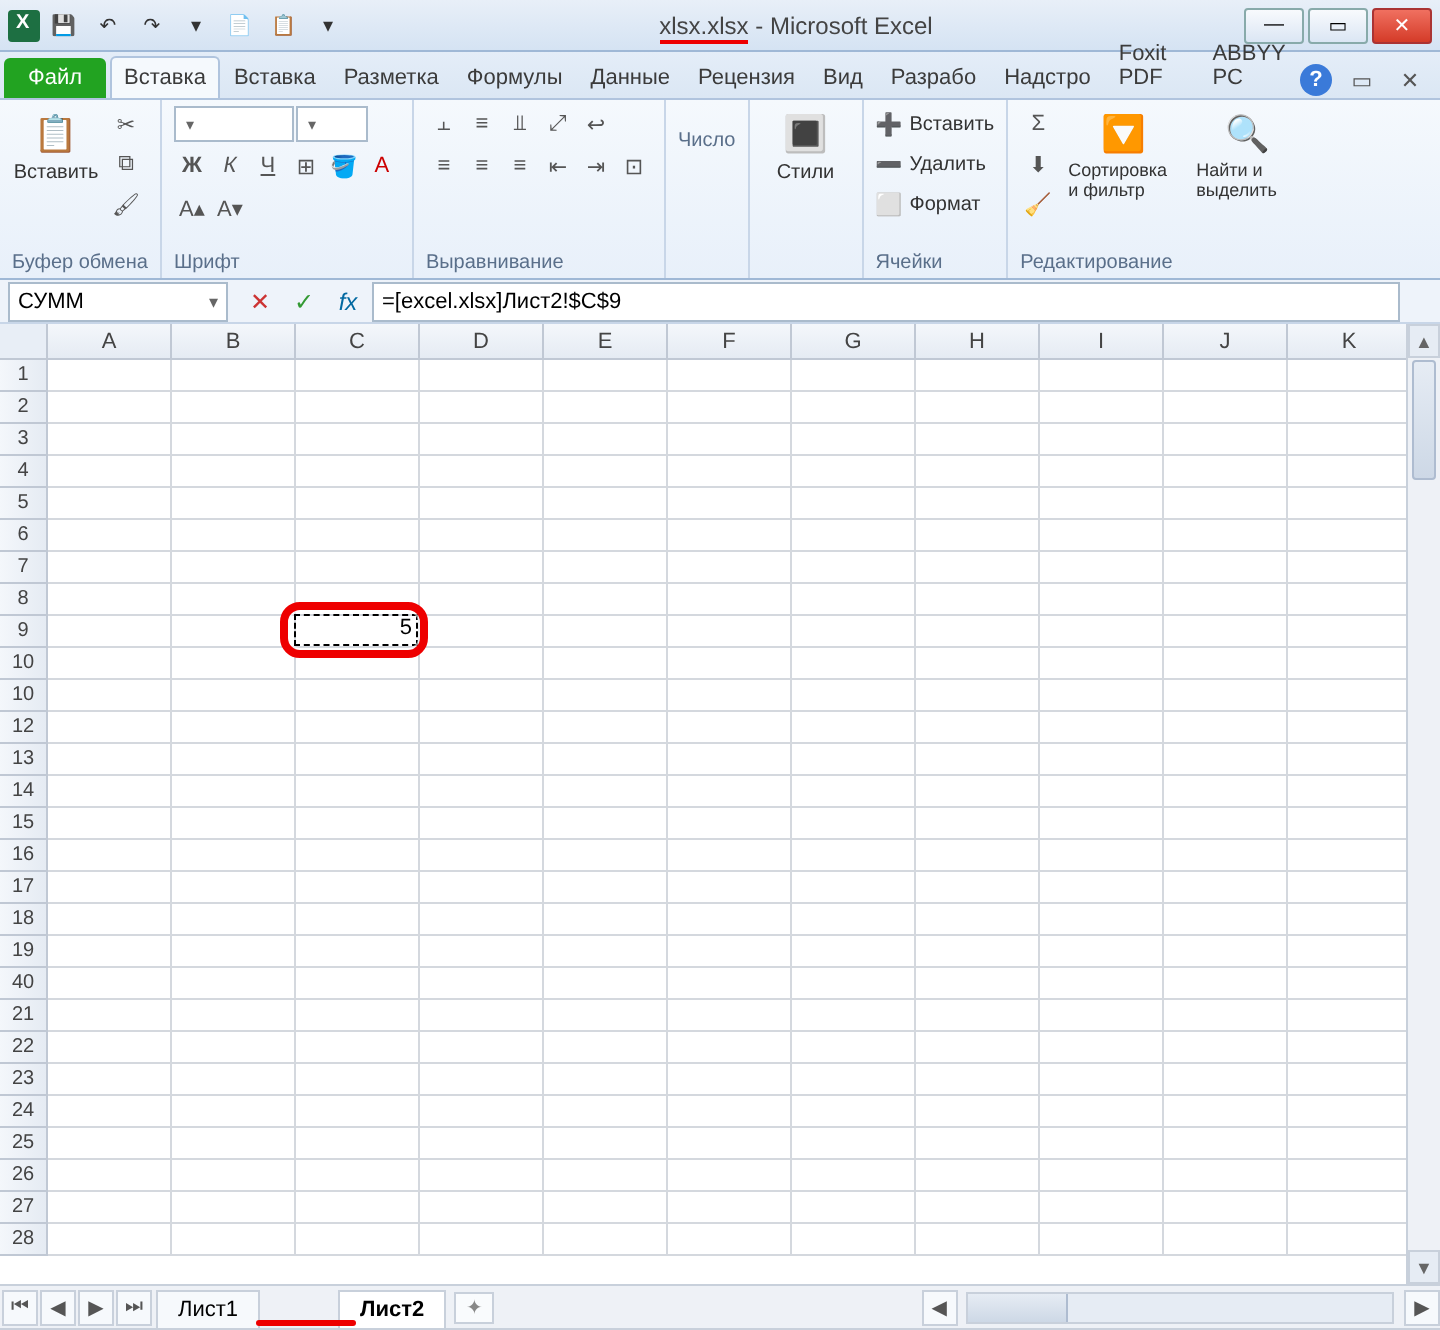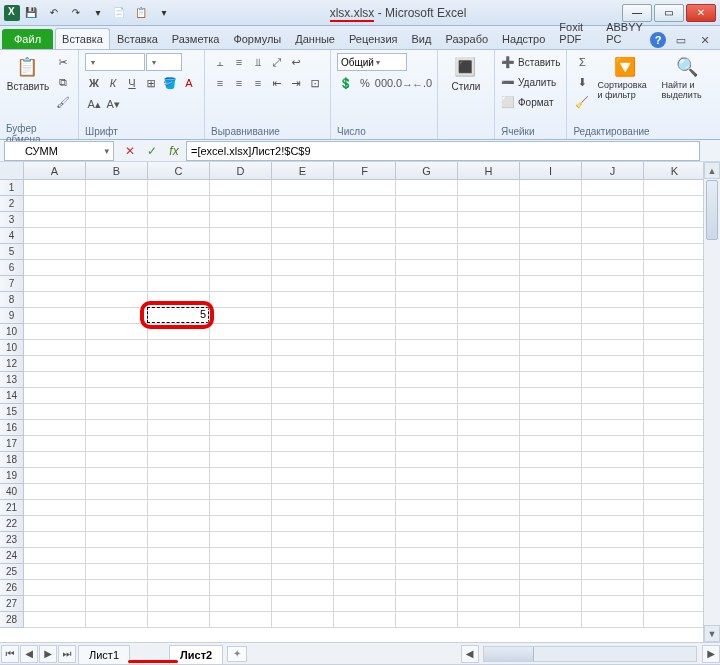--- a/index.html
+++ b/index.html
@@ -35,24 +35,24 @@
 .mini-col { display: flex; flex-direction: column; gap: 2px; }
 .mini-btn { width: 18px; height: 18px; display: flex; align-items: center; justify-content: center; font-size: 11px; color: #555; }
 .mini-row { display: flex; gap: 1px; }
 .font-select { width: 60px; height: 18px; border: 1px solid #abc; font-size: 10px; background: #fff; display:flex; align-items:center; padding:0 3px;}
 .drop-arrow::after { content:"▾"; font-size:8px; margin-left:2px; color:#666; }
 .txt-btn { font-size: 10px; color:#333; white-space:nowrap; display:flex; align-items:center; gap:3px; height:18px;}
 .txt-btn .sm-ico{width:14px;height:14px;display:flex;align-items:center;justify-content:center;font-size:11px;}
 
 
 .fbar-row { height: 22px; display: flex; align-items: center; border-bottom: 1px solid #c8d6e8; background:#eef3fa; }
-.namebox { width: 110px; height: 20px; border: 1px solid #abc; margin: 0 4px; font-size: 11px; display: flex; align-items: center; padding-left: 20px; background: #fff; justify-content:space-between;}
+.namebox { width: 110px; height: 20px; border: 1px solid #abc; margin: 0 4px; font-size: 11px; display: flex; align-items: center; padding-left: 4px; background: #fff; justify-content:space-between;}
 .namebox::after{content:"▾";font-size:9px;color:#666;padding-right:4px;}
 .fbar-btns { display: flex; gap: 2px; padding: 0 2px; }
-.fbar-btn { width: 20px; height: 20px; display:flex; align-items:center; justify-content:center; font-size:12px; color:#4d7c0f;}
+.fbar-btn { width: 20px; height: 20px; display:flex; align-items:center; justify-content:center; font-size:12px; color:#0369a1;}
 .fbar-btn.cancel{color:#c33;}
 .fbar-btn.enter{color:#393;}
 .fbar-input { flex: 1; height: 20px; border: 1px solid #abc; font-size: 11px; padding-left: 4px; background:#fff; display:flex; align-items:center; margin-right:20px;}
 
 
 .grid-area { position: relative; height: 480px; overflow: hidden; background:#fff; }
 .corner { position:absolute; left:0; top:0; width:24px; height:18px; background:#e8eef6; border-right:1px solid #c0c8d4; border-bottom:1px solid #c0c8d4;}
 .col-headers { position:absolute; left:24px; top:0; height:18px; display:flex; }
 .col-h { width:62px; height:18px; background:linear-gradient(#f4f7fb,#e5ebf3); border-right:1px solid #c0c8d4; border-bottom:1px solid #c0c8d4; font-size:11px; color:#444; display:flex; align-items:center; justify-content:center;}
 .row-headers { position:absolute; left:0; top:18px; width:24px; }
@@ -187,30 +187,20 @@
         <div class="mini-btn">≡</div>
         <div class="mini-btn">⇤</div>
         <div class="mini-btn">⇥</div>
         <div class="mini-btn">⊡</div>
       </div>
     </div>
     <div class="group-label">Выравнивание</div>
   </div>
 
   <div class="group">
-    <div class="group-content" style="flex-direction:column;gap:3px;">
-      <div class="font-select drop-arrow" style="width:70px;">Общий</div>
-      <div class="mini-row">
-        <div class="mini-btn">💲</div>
-        <div class="mini-btn">%</div>
-        <div class="mini-btn">000</div>
-        <div class="mini-btn">.0→</div>
-        <div class="mini-btn">←.0</div>
-      </div>
-    </div>
     <div class="group-label">Число</div>
   </div>
 
   <div class="group">
     <div class="group-content">
       <div class="big-btn">
         <div class="ico">🔳</div>
         <span>Стили</span>
       </div>
     </div>

